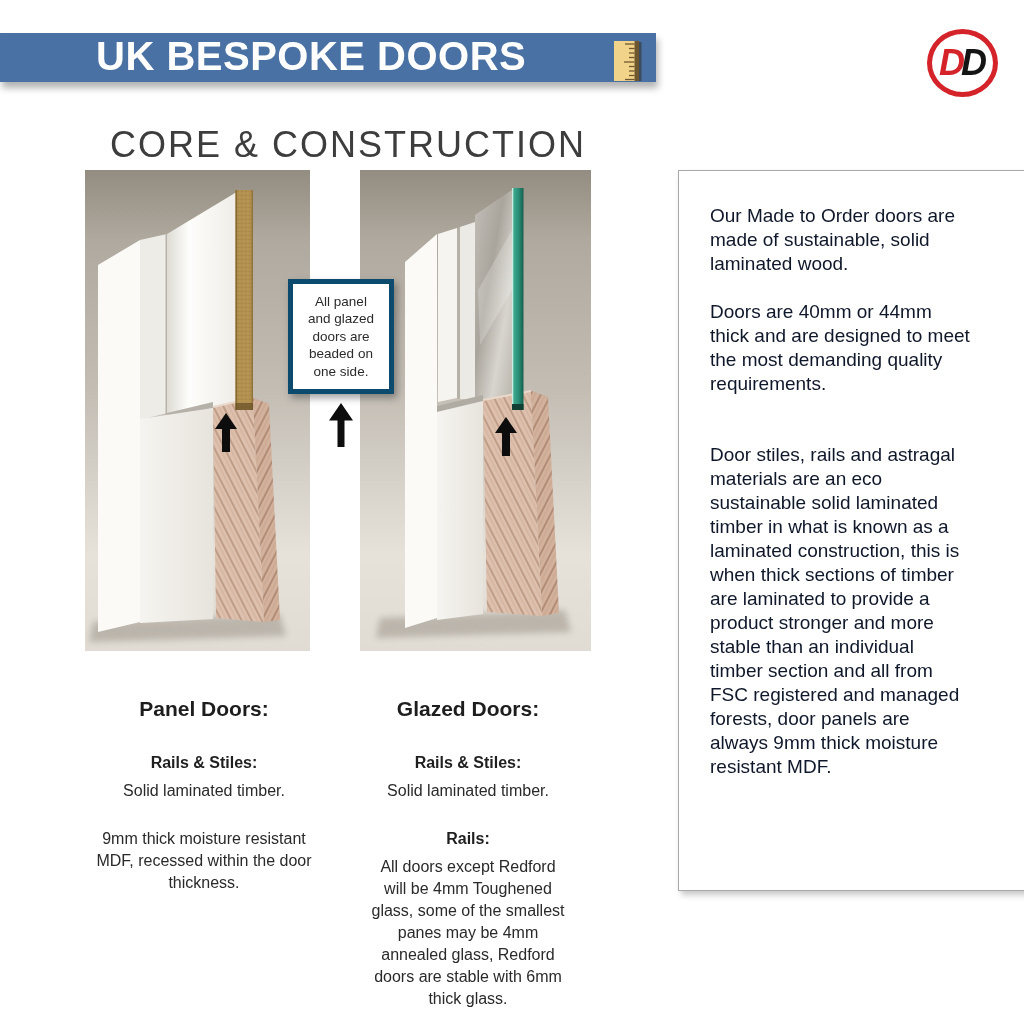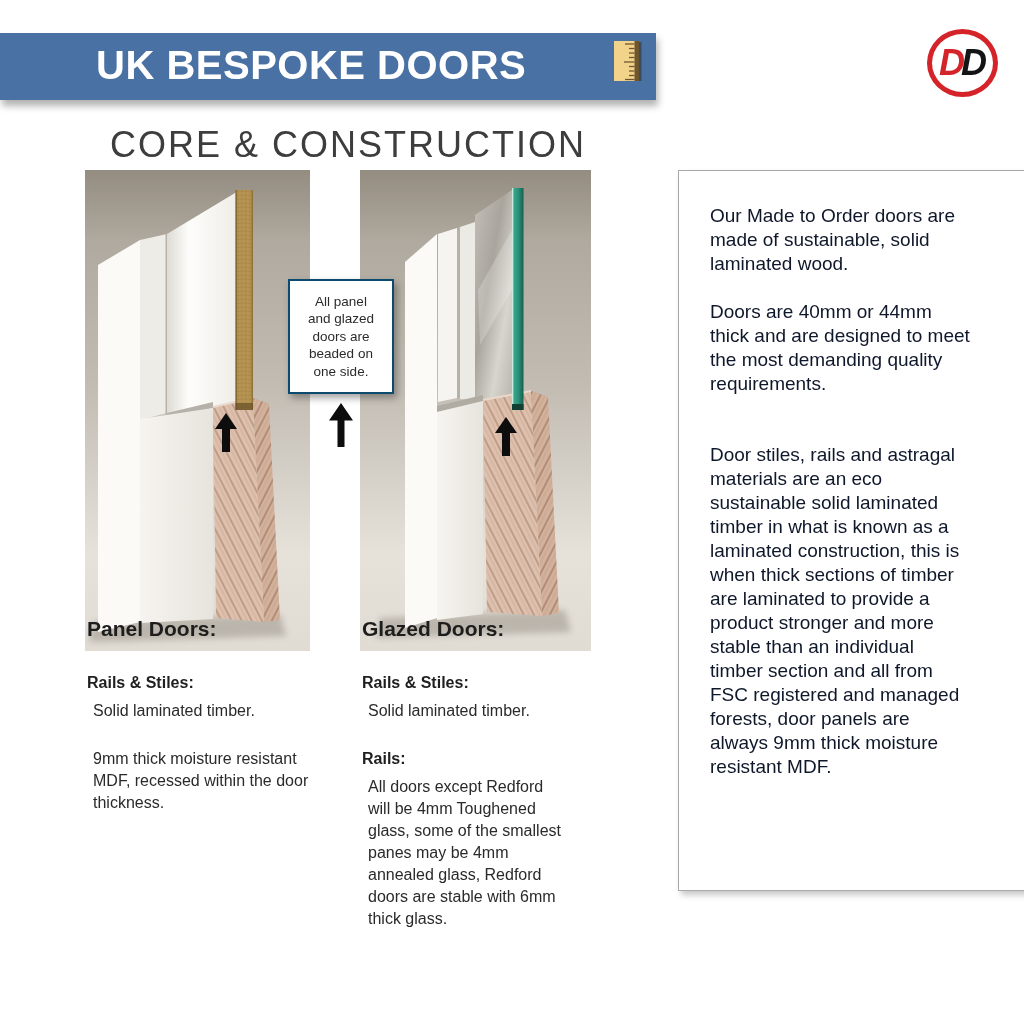--- a/index.html
+++ b/index.html
@@ -3,21 +3,21 @@
 <meta charset="utf-8">
 <style>
   html,body{margin:0;padding:0;}
   body{
     width:1024px;height:1024px;position:relative;overflow:hidden;
     background:#ffffff;
     font-family:"Liberation Sans","DejaVu Sans",sans-serif;
     color:#2e2e2e;
   }
   .banner{
-    position:absolute;left:0;top:33px;width:656px;height:67px;
+    position:absolute;left:0;top:33px;width:656px;height:49px;
     background:#4a71a3;
     box-shadow:2px 6px 7px rgba(0,0,0,0.30);
   }
   .banner-title{
     position:absolute;left:96px;top:50%;transform:translateY(-53%);
     font-size:40px;font-weight:700;color:#ffffff;letter-spacing:0.5px;white-space:nowrap;
   }
   .ruler{position:absolute;left:613px;top:8px;width:30px;height:40px;}
   .dd-logo{
     position:absolute;left:927px;top:29px;width:58px;height:58px;
@@ -31,28 +31,28 @@
   .section-title{
     position:absolute;left:94px;top:108px;margin:16px;
     font-size:36px;font-weight:300;color:#3d3d3d;letter-spacing:2px;white-space:nowrap;
   }
   .figure{position:absolute;top:170px;}
   .fig-left{left:85px;width:225px;height:481px;}
   .fig-right{left:360px;width:231px;height:481px;}
   .figure svg{display:block;width:100%;height:100%;}
   .callout{
     position:absolute;left:288px;top:279px;width:106px;height:115px;
-    background:#ffffff;border:2px solid #0c4a6e;box-sizing:border-box;
+    background:#ffffff;border:5px solid #0c4a6e;box-sizing:border-box;
     box-shadow:3px 4px 7px rgba(50,50,50,0.45);
     display:flex;align-items:center;justify-content:center;text-align:center;
     font-size:13.5px;line-height:17.5px;color:#2b2b2b;
     white-space:pre-line;z-index:6;
   }
   .center-arrow{position:absolute;left:327px;top:403px;width:28px;height:44px;z-index:5;}
-  .col{position:absolute;top:616px;}
+  .col{position:absolute;top:696px;text-align:center;}
   .col-left{left:87px;width:234px;}
   .col-right{left:362px;width:212px;}
   .col h2{
     margin:0 0 30px 0;font-size:21px;font-weight:700;color:#1d1d1d;line-height:26px;
   }
   .item{margin:0 0 26px 0;}
   .lbl{margin:0;font-size:16px;font-weight:700;color:#1f1f1f;line-height:22px;}
   .bod{margin:6px;font-size:16px;font-weight:400;color:#2a2a2a;line-height:22px;}
   .info-panel{
     position:absolute;left:678px;top:170px;width:361px;height:721px;

